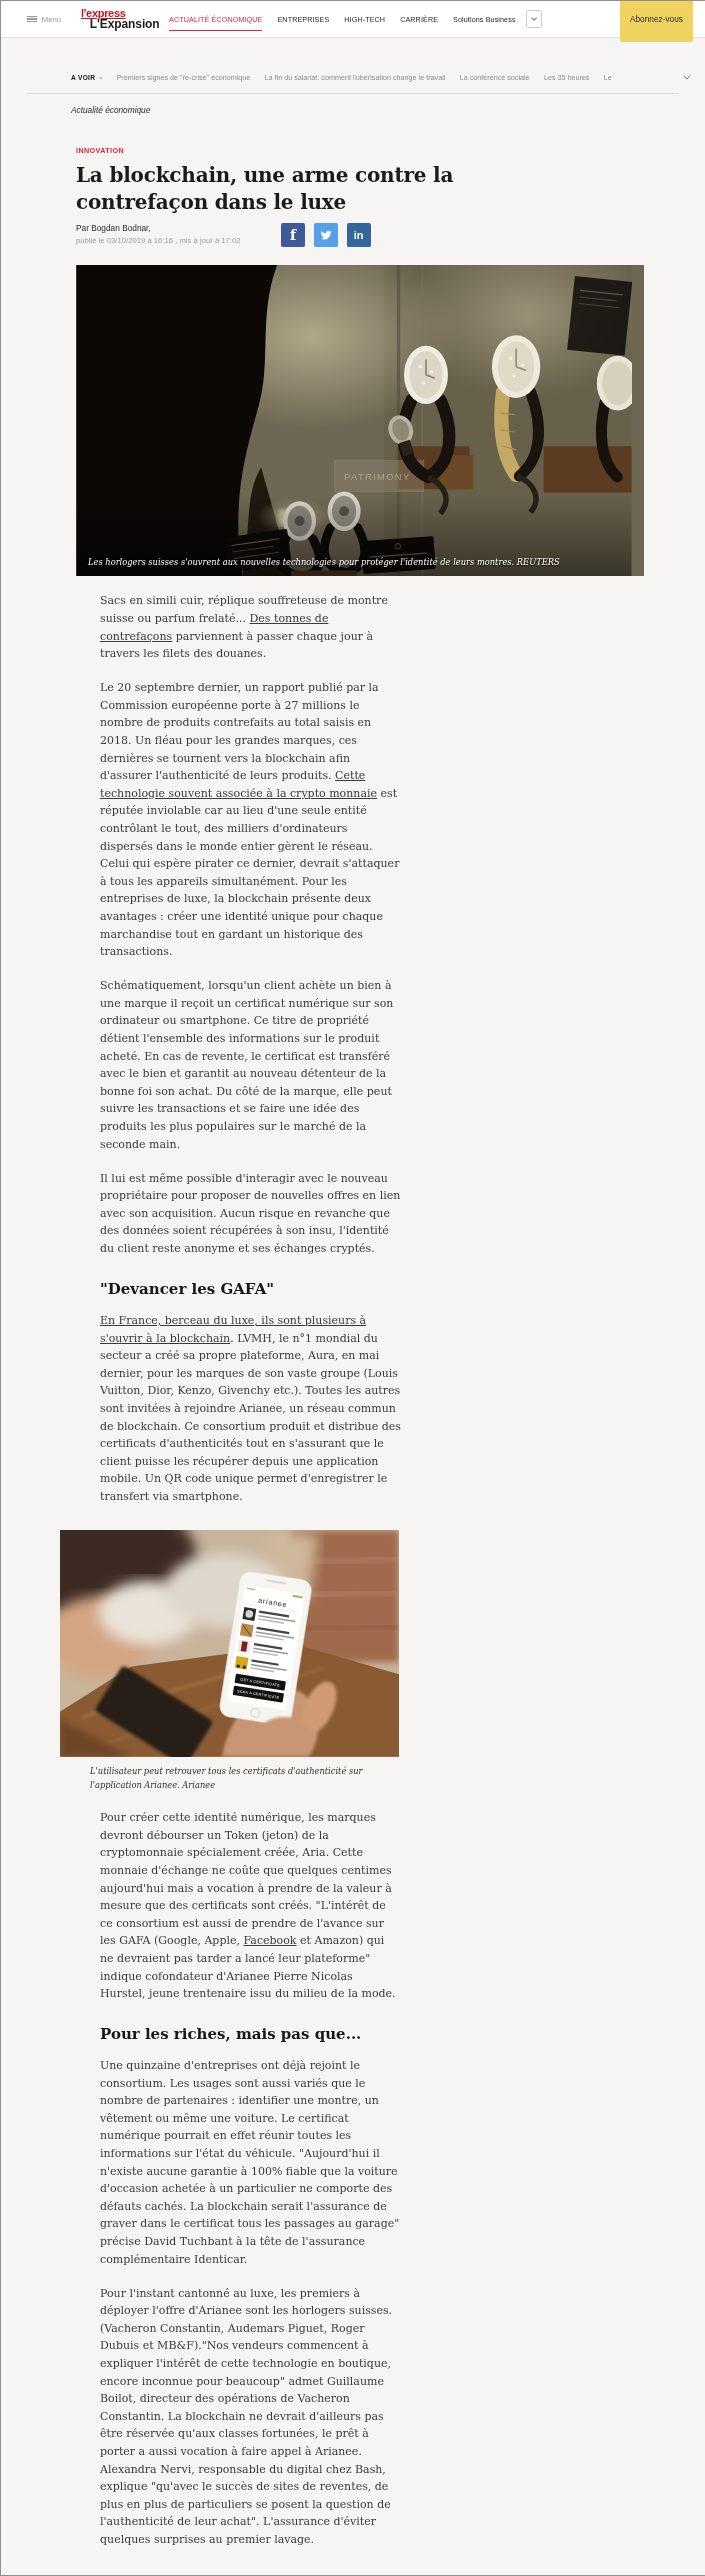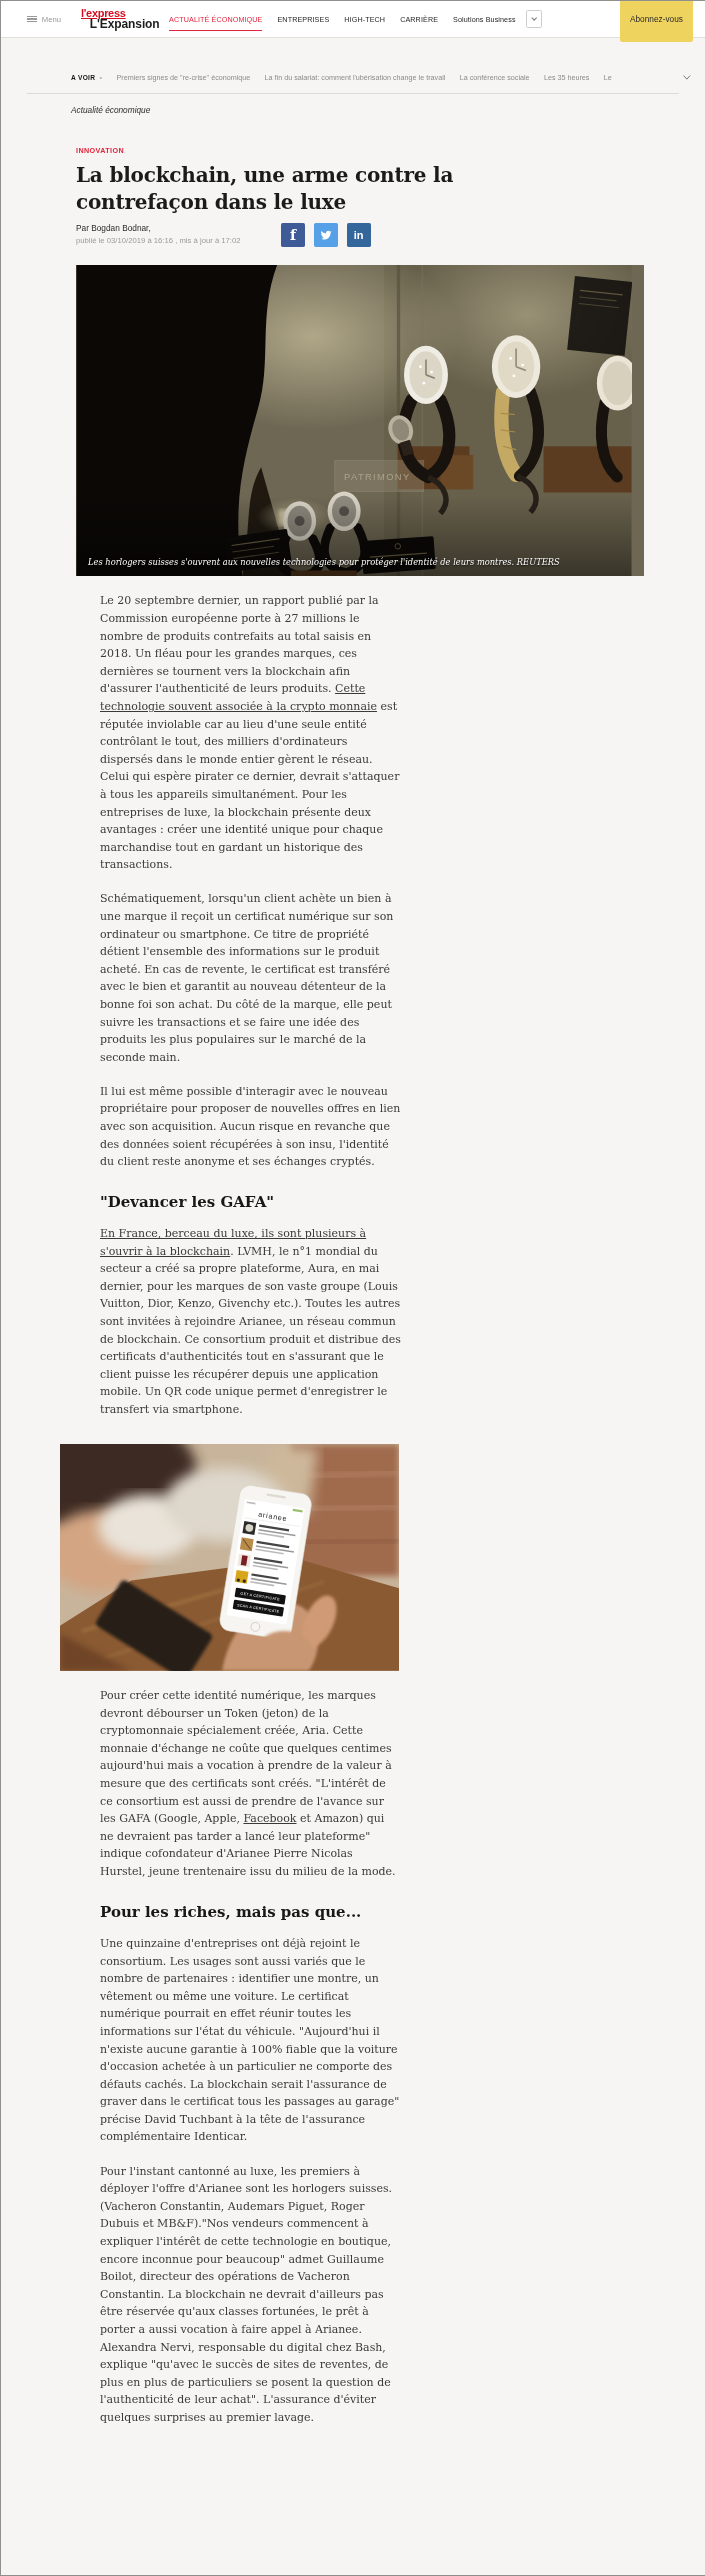--- a/index.html
+++ b/index.html
@@ -244,20 +244,21 @@
           <line x1="534" y1="528" x2="638" y2="528" stroke="#8a7a55" stroke-width="2" opacity="0.8"></line>
           <line x1="534" y1="540" x2="626" y2="540" stroke="#6f6245" stroke-width="2" opacity="0.7"></line>
         </g>
         <rect x="0" y="420" width="1010" height="146" fill="url(#vign)"></rect>
       </svg>
       <figcaption class="hero-caption">Les horlogers suisses s'ouvrent aux nouvelles technologies pour protéger l'identité de leurs montres. REUTERS</figcaption>
     </figure>
 
 
     <div class="article-body" id="article-body">
+        <p class="bpara"><span>Sacs en simili cuir, réplique souffreteuse de montre suisse ou parfum frelaté... </span><a class="lnk" href="#">Des tonnes de contrefaçons</a><span> parviennent à passer chaque jour à travers les filets des douanes.</span></p>
         <p class="bpara"><span>Le 20 septembre dernier, un rapport publié par la Commission européenne porte à 27 millions le nombre de produits contrefaits au total saisis en 2018. Un fléau pour les grandes marques, ces dernières se tournent vers la blockchain afin d'assurer l'authenticité de leurs produits. </span><a class="lnk" href="#">Cette technologie souvent associée à la crypto monnaie</a><span> est réputée inviolable car au lieu d'une seule entité contrôlant le tout, des milliers d'ordinateurs dispersés dans le monde entier gèrent le réseau. Celui qui espère pirater ce dernier, devrait s'attaquer à tous les appareils simultanément. Pour les entreprises de luxe, la blockchain présente deux avantages : créer une identité unique pour chaque marchandise tout en gardant un historique des transactions.</span></p>
         <p class="bpara"><span>Schématiquement, lorsqu'un client achète un bien à une marque il reçoit un certificat numérique sur son ordinateur ou smartphone. Ce titre de propriété détient l'ensemble des informations sur le produit acheté. En cas de revente, le certificat est transféré avec le bien et garantit au nouveau détenteur de la bonne foi son achat. Du côté de la marque, elle peut suivre les transactions et se faire une idée des produits les plus populaires sur le marché de la seconde main.</span></p>
         <p class="bpara"><span>Il lui est même possible d'interagir avec le nouveau propriétaire pour proposer de nouvelles offres en lien avec son acquisition. Aucun risque en revanche que des données soient récupérées à son insu, l'identité du client reste anonyme et ses échanges cryptés.</span></p>
         <h2 class="bh2">"Devancer les GAFA"</h2>
         <p class="bpara"><a class="lnk" href="#">En France, berceau du luxe, ils sont plusieurs à s'ouvrir à la blockchain</a><span>. LVMH, le n°1 mondial du secteur a créé sa propre plateforme, Aura, en mai dernier, pour les marques de son vaste groupe (Louis Vuitton, Dior, Kenzo, Givenchy etc.). Toutes les autres sont invitées à rejoindre Arianee, un réseau commun de blockchain. Ce consortium produit et distribue des certificats d'authenticités tout en s'assurant que le client puisse les récupérer depuis une application mobile. Un QR code unique permet d'enregistrer le transfert via smartphone.</span></p>
   <figure class="fig2">
     <div class="fig2-img">
       <svg width="339" height="227" viewBox="0 0 617 412">
         <defs>
           <filter id="b12">
@@ -337,20 +338,21 @@
           <g>
             <rect x="20" y="210" width="92" height="17" rx="2" fill="#121212"></rect>
             <text x="66" y="221" font-size="6.5" text-anchor="middle" fill="#ffffff" letter-spacing="0.6" font-family="Liberation Sans, sans-serif">SCAN A CERTIFICATE</text>
           </g>
           <circle cx="66" cy="253" r="8" fill="none" stroke="#d8d2c8" stroke-width="2"></circle>
         </g>
         <ellipse cx="472" cy="322" rx="26" ry="50" fill="#cf9a74" transform="rotate(24 472 322)" filter="url(#b3)"></ellipse>
         <ellipse cx="408" cy="368" rx="46" ry="28" fill="#c89672" filter="url(#b3)"></ellipse>
       </svg>
     </div>
+    <figcaption class="fig2-caption">L'utilisateur peut retrouver tous les certificats d'authenticité sur l'application Arianee. Arianee</figcaption>
   </figure>
 <p class="bpara"><span>Pour créer cette identité numérique, les marques devront débourser un Token (jeton) de la cryptomonnaie spécialement créée, Aria. Cette monnaie d'échange ne coûte que quelques centimes aujourd'hui mais a vocation à prendre de la valeur à mesure que des certificats sont créés. "L'intérêt de ce consortium est aussi de prendre de l'avance sur les GAFA (Google, Apple, </span><a class="lnk" href="#">Facebook</a><span> et Amazon) qui ne devraient pas tarder a lancé leur plateforme" indique cofondateur d'Arianee Pierre Nicolas Hurstel, jeune trentenaire issu du milieu de la mode.</span></p>
         <h2 class="bh2">Pour les riches, mais pas que...</h2>
         <p class="bpara"><span>Une quinzaine d'entreprises ont déjà rejoint le consortium. Les usages sont aussi variés que le nombre de partenaires : identifier une montre, un vêtement ou même une voiture. Le certificat numérique pourrait en effet réunir toutes les informations sur l'état du véhicule. "Aujourd'hui il n'existe aucune garantie à 100% fiable que la voiture d'occasion achetée à un particulier ne comporte des défauts cachés. La blockchain serait l'assurance de graver dans le certificat tous les passages au garage" précise David Tuchbant à la tête de l'assurance complémentaire Identicar.</span></p>
         <p class="bpara"><span>Pour l'instant cantonné au luxe, les premiers à déployer l'offre d'Arianee sont les horlogers suisses. (Vacheron Constantin, Audemars Piguet, Roger Dubuis et MB&amp;F)."Nos vendeurs commencent à expliquer l'intérêt de cette technologie en boutique, encore inconnue pour beaucoup" admet Guillaume Boilot, directeur des opérations de Vacheron Constantin. La blockchain ne devrait d'ailleurs pas être réservée qu'aux classes fortunées, le prêt à porter a aussi vocation à faire appel à Arianee. Alexandra Nervi, responsable du digital chez Bash, explique "qu'avec le succès de sites de reventes, de plus en plus de particuliers se posent la question de l'authenticité de leur achat". L'assurance d'éviter quelques surprises au premier lavage.</span></p>
       </div>
   </main>
 </div>
 
 

